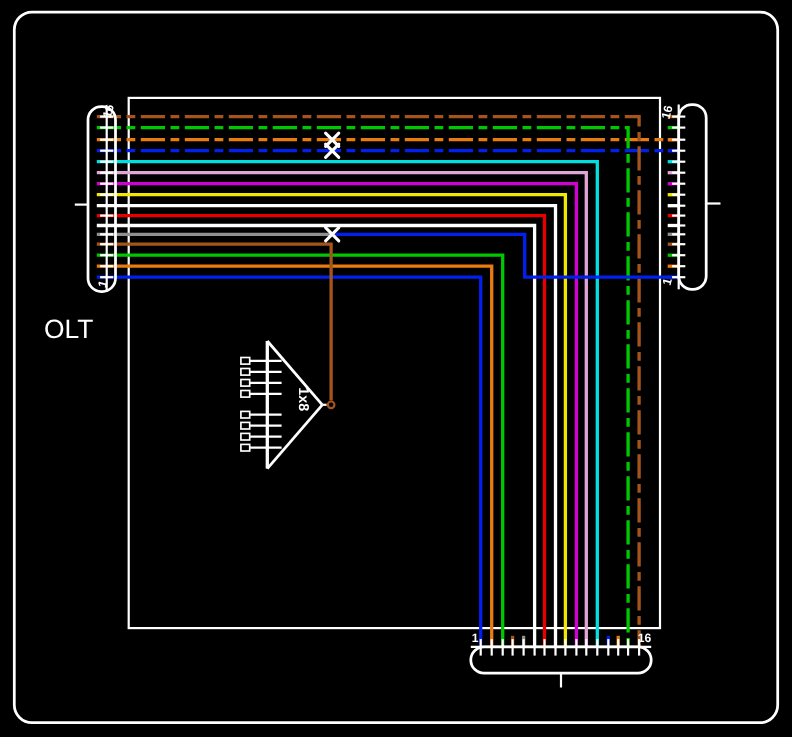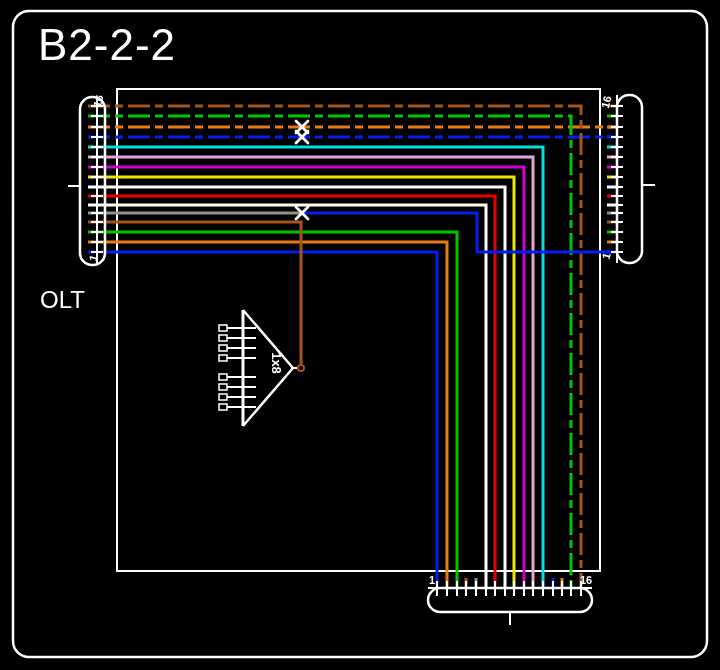--- a/index.html
+++ b/index.html
@@ -7,21 +7,20 @@
          font-family:"Liberation Sans", sans-serif;}
   .title{position:absolute;left:38px;top:20px;font-size:44px;color:#fff;letter-spacing:1px;}
   .olt{position:absolute;left:40px;top:286px;font-size:24px;color:#fff;text-align:right;}
   svg{position:absolute;left:0;top:0;}
   svg text{font-family:"Liberation Sans", sans-serif;fill:#fff;}
 </style>
 </head>
 <body>
 
 <div class="stage">
-  <div class="title">B2-2-2</div>
   <div class="olt">OLT</div>
   <svg id="diagram" width="720" height="670" viewBox="0 0 720 670">
       <rect x="13" y="11" width="694" height="646" rx="16" fill="none" stroke="#fff" stroke-width="2.5"></rect>
       <rect x="117" y="89" width="483" height="482" fill="none" stroke="#fff" stroke-width="2"></rect>
       <polyline points="243,310 243,426" fill="none" stroke="#fff" stroke-width="3" stroke-linejoin="miter"></polyline>
       <polyline points="243,310 293,368" fill="none" stroke="#fff" stroke-width="2.5" stroke-linejoin="miter"></polyline>
       <polyline points="243,426 293,368" fill="none" stroke="#fff" stroke-width="2.5" stroke-linejoin="miter"></polyline>
       <line x1="293" y1="368" x2="297" y2="368" stroke="#fff" stroke-width="2"></line>
       <line x1="227" y1="328" x2="256" y2="328" stroke="#fff" stroke-width="2"></line>
       <rect x="219" y="325" width="8" height="6" fill="none" stroke="#fff" stroke-width="1.5"></rect>

